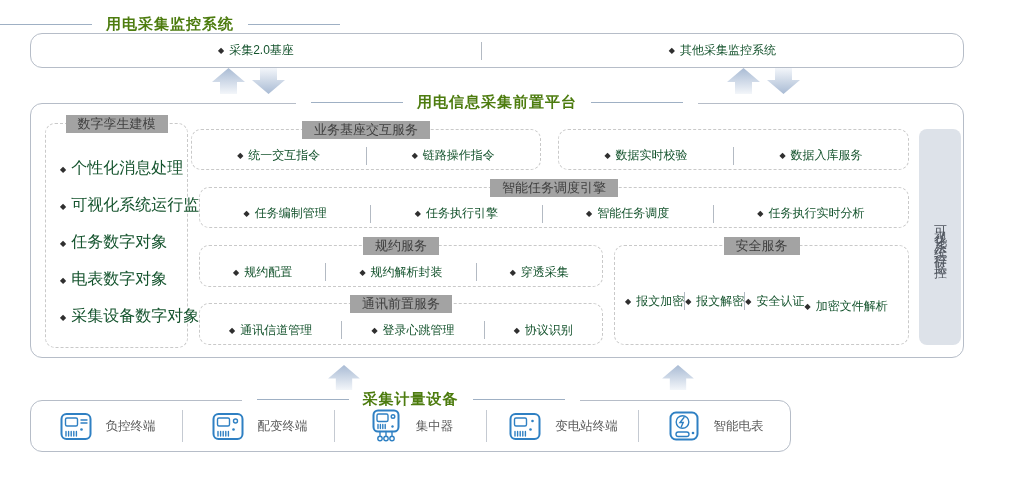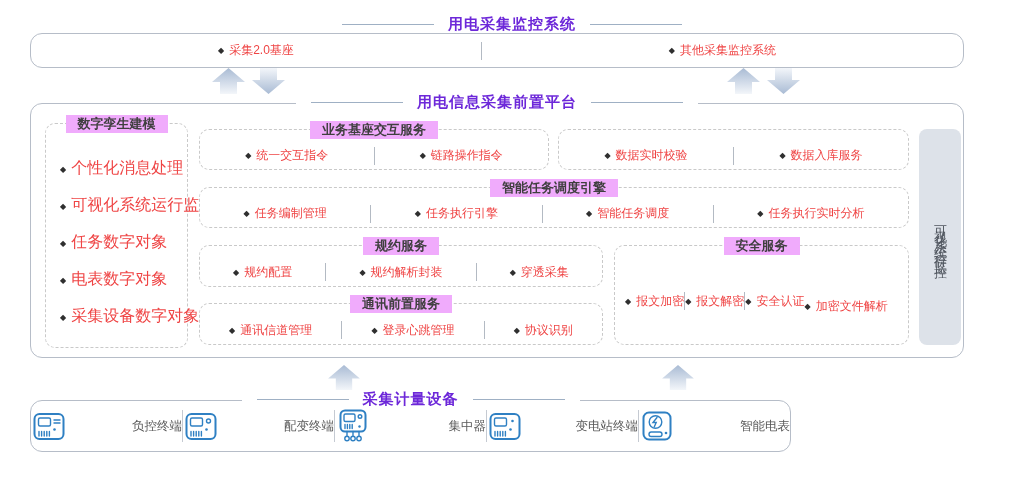--- a/index.html
+++ b/index.html
@@ -2,22 +2,22 @@
 <html><head>
 <meta charset="utf-8">
 <style>
   html,body { margin:0; padding:0; background:#fff; }
   .stage {
     position:relative; width:1024px; height:478px; background:#ffffff;
     font-family:"Liberation Sans", sans-serif; overflow:hidden;
   }
   
   .sec-title {
-    display:flex; align-items:center; justify-content:center;
-    font-weight:bold; font-size:15px; color:#6d28d9; letter-spacing:1px;
+    display:flex; align-items:center; justify-content:flex-start;
+    font-weight:bold; font-size:15px; color:#4d7c0f; letter-spacing:1px;
     white-space:nowrap;
     font-family:Liberation Serif, serif;
   }
   .t-line { display:inline-block; width:92px; height:1px; background:#9fb0c4; }
   .sec-title .t-gap { width:14px; }
   .floating { position:absolute; left:0; right:0; top:-11px; display:flex; justify-content:center; pointer-events:none; }
   .floating .inner { display:inline-flex; align-items:center; background:#fff; padding:0 8px; }
   .floating .inner > * { margin:0 7px; }
 
   
@@ -28,30 +28,30 @@
 
   
   .dash-box {
     position:absolute; border:1px dashed #c9c9c9; border-radius:10px; background:#fff;
     box-sizing:border-box;
   }
   .dash-title {
     position:absolute; top:-9px; left:0; right:0; display:flex; justify-content:center; pointer-events:none;
   }
   .dash-title span {
-    background:#f0abfc; padding:0 12px; font-weight:bold; font-size:13px; color:#3f3f3f;
+    background:#a3a3a3; padding:0 12px; font-weight:normal; font-size:13px; color:#3f3f3f;
     white-space:nowrap;
   }
 
   
   .row {
     display:flex; align-items:center; justify-content:space-evenly;
     height:100%; box-sizing:border-box; padding-top:12px;
   }
-  .itm { font-size:12px; color:#ef4444; white-space:nowrap; }
+  .itm { font-size:12px; color:#14532d; white-space:nowrap; }
   .itm::before { content:"◆"; font-size:8px; color:#2f2f2f; margin-right:5px; vertical-align:1px; }
   .vdiv { width:1px; height:18px; background:#b3bac3; }
 
   
   .col-list {
     display:flex; flex-direction:column; justify-content:space-between;
     box-sizing:border-box; height:100%; padding:34px 12px 20px 14px;
   }
   .col-list .itm { font-size:16px; }
 
@@ -64,21 +64,21 @@
     writing-mode:vertical-rl; font-size:13px; color:#4f555e; letter-spacing:5px;
   }
 
   
   .sec-rows { display:flex; flex-direction:row; height:100%; box-sizing:border-box; padding:22px 10px 18px; justify-content:flex-start; }
   .sec-r1 { display:flex; align-items:center; justify-content:space-evenly; margin-top:8px; }
   .sec-r2 { display:flex; align-items:center; margin-top:18px; }
 
   
   .dev-row { display:flex; align-items:center; height:100%; }
-  .dev-cell { flex:1; display:flex; align-items:center; justify-content:space-between; }
+  .dev-cell { flex:1; display:flex; align-items:center; justify-content:center; }
   .dev-cell svg { margin-right:12px; flex:none; }
   .dev-label { font-size:12.5px; color:#595959; white-space:nowrap; }
   .dev-div { width:1px; height:32px; background:#c5cad2; flex:none; }
 
   .arrow { position:absolute; }
   .hidden-defs { position:absolute; width:0; height:0; overflow:hidden; }
 
   .icon-stroke { fill:none; stroke:#2f80c3; stroke-width:2; stroke-linecap:round; stroke-linejoin:round; }
   .icon-thin { fill:none; stroke:#2f80c3; stroke-width:1.4; stroke-linecap:round; }
   .icon-fill { fill:#2f80c3; stroke:none; }
@@ -146,21 +146,21 @@
       </div>
       <div class="col-list">
         <span class="itm">个性化消息处理</span>
         <span class="itm">可视化系统运行监控</span>
         <span class="itm">任务数字对象</span>
         <span class="itm">电表数字对象</span>
         <span class="itm">采集设备数字对象</span>
       </div>
     </div>
 
-    <div class="dash-box" style="left:168px; top:25px; width:350px; height:41px;">
+    <div class="dash-box" style="left:160px; top:25px; width:350px; height:41px;">
       <div class="dash-title">
         <span>业务基座交互服务</span>
       </div>
       <div class="row">
         <span class="itm">统一交互指令</span>
         <span class="vdiv"></span>
         <span class="itm">链路操作指令</span>
       </div>
     </div>
 

